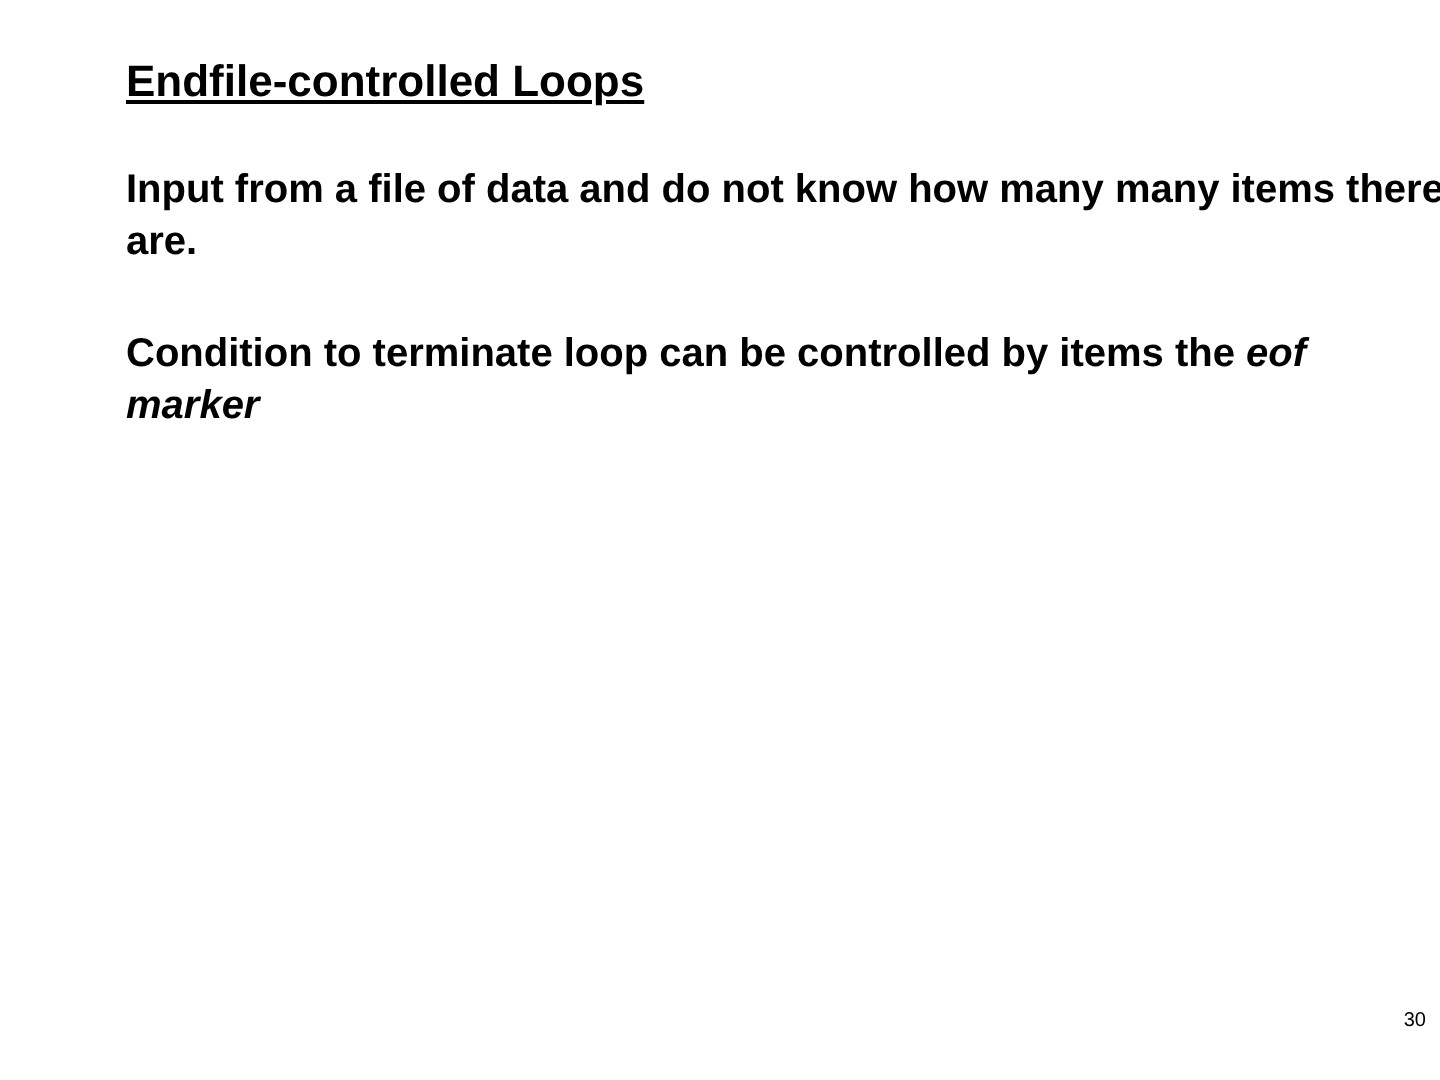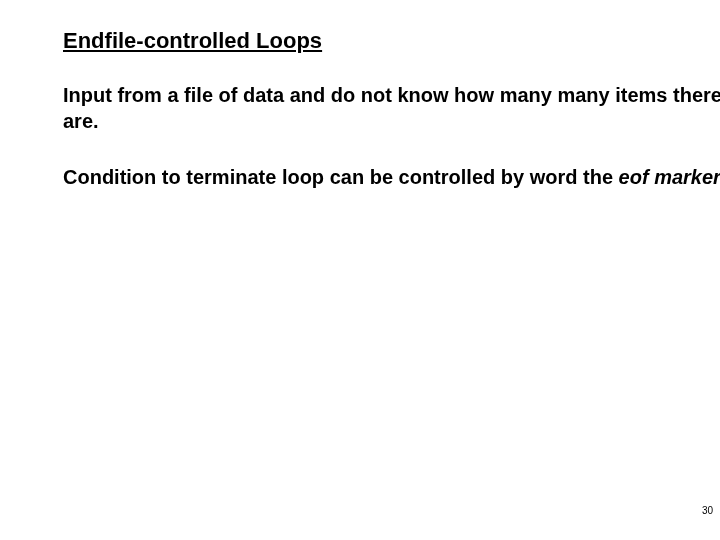--- a/index.html
+++ b/index.html
@@ -54,19 +54,19 @@
 <body>
 
 <div class="slide">
 
   <div class="heading">Endfile-controlled Loops</div>
 
   <div class="para">Input from a file of data and do not know how many many items there are.</div>
 
 
   <div class="para">
-    <span>Condition to terminate loop can be controlled by word the </span><span class="italic">eof marker</span>
+    <span>Condition to terminate loop can be controlled by items the </span><span class="italic">eof marker</span>
   </div>
 
 
   <div class="page-number">30</div>
 
 </div>
 
 </body></html>

